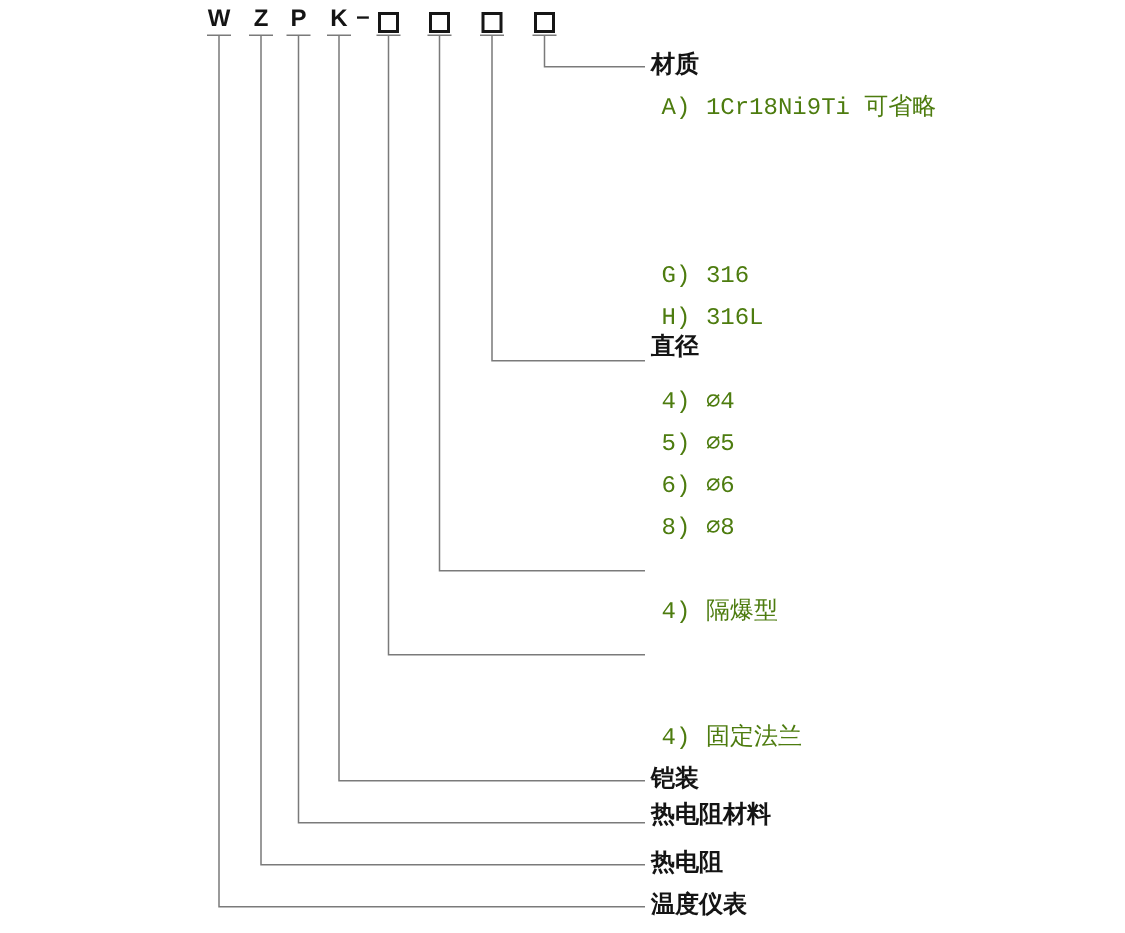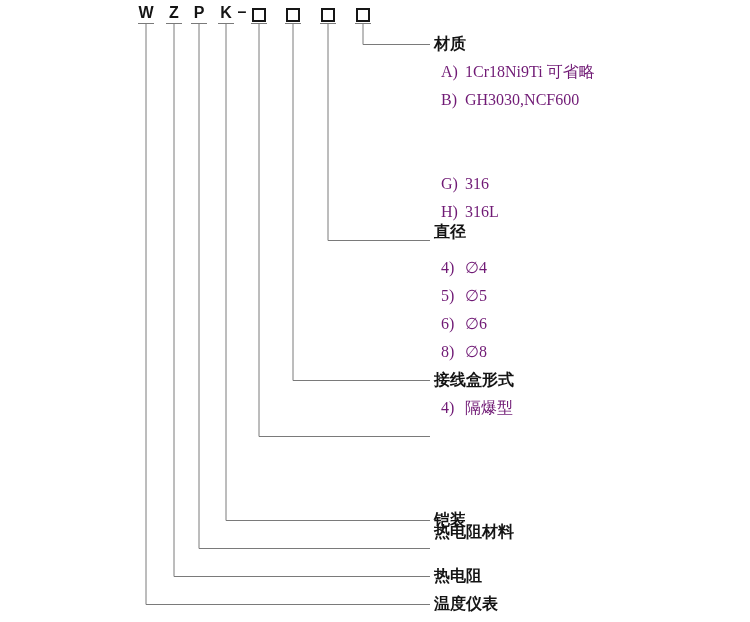--- a/index.html
+++ b/index.html
@@ -59,31 +59,31 @@
     background: #ffffff;
   }
   .row {
     position: absolute;
     height: 28px;
     line-height: 28px;
     white-space: nowrap;
   }
   .row.header {
     left: 434px;
-    font-family: Liberation Sans, sans-serif;
+    font-family: Liberation Mono, monospace;
     font-weight: bold;
     font-size: 16px;
     color: #141414;
     text-align: center;
   }
   .row.option {
     left: 441px;
-    font-family: Liberation Serif, serif;
+    font-family: Liberation Mono, monospace;
     font-size: 16px;
-    color: #701a75;
+    color: #4d7c0f;
   }
   .row.option .key {
     display: inline-block;
     min-width: 20px;
   }
   .row.option .val {
     display: inline-block;
   }
 </style>
 </head>
@@ -113,24 +113,20 @@
   <div class="code-box" style="left:252px"></div>
   <div class="code-box" style="left:286px"></div>
   <div class="code-box" style="left:321px"></div>
   <div class="code-box" style="left:356px"></div>
 
   <div class="row header" style="top:30px">材质</div>
   <div class="row option" style="top:58px">
     <span class="key">A)</span>
     <span class="val">1Cr18Ni9Ti 可省略</span>
   </div>
-  <div class="row option" style="top:86px">
-    <span class="key">B)</span>
-    <span class="val">GH3030,NCF600</span>
-  </div>
   <div class="row option" style="top:170px">
     <span class="key">G)</span>
     <span class="val">316</span>
   </div>
   <div class="row option" style="top:198px">
     <span class="key">H)</span>
     <span class="val">316L</span>
   </div>
 
   <div class="row header" style="top:218px">直径</div>
@@ -144,25 +140,28 @@
   </div>
   <div class="row option" style="top:310px">
     <span class="key">6)</span>
     <span class="val">∅6</span>
   </div>
   <div class="row option" style="top:338px">
     <span class="key">8)</span>
     <span class="val">∅8</span>
   </div>
 
-  <div class="row header" style="top:366px">接线盒形式</div>
   <div class="row option" style="top:394px">
     <span class="key">4)</span>
     <span class="val">隔爆型</span>
   </div>
 
+  <div class="row option" style="top:478px">
+    <span class="key">4)</span>
+    <span class="val">固定法兰</span>
+  </div>
 
   <div class="row header" style="top:506px">铠装</div>
-  <div class="row header" style="top:518px">热电阻材料</div>
+  <div class="row header" style="top:530px">热电阻材料</div>
   <div class="row header" style="top:562px">热电阻</div>
   <div class="row header" style="top:590px">温度仪表</div>
 
 </div>
 
 </body></html>

